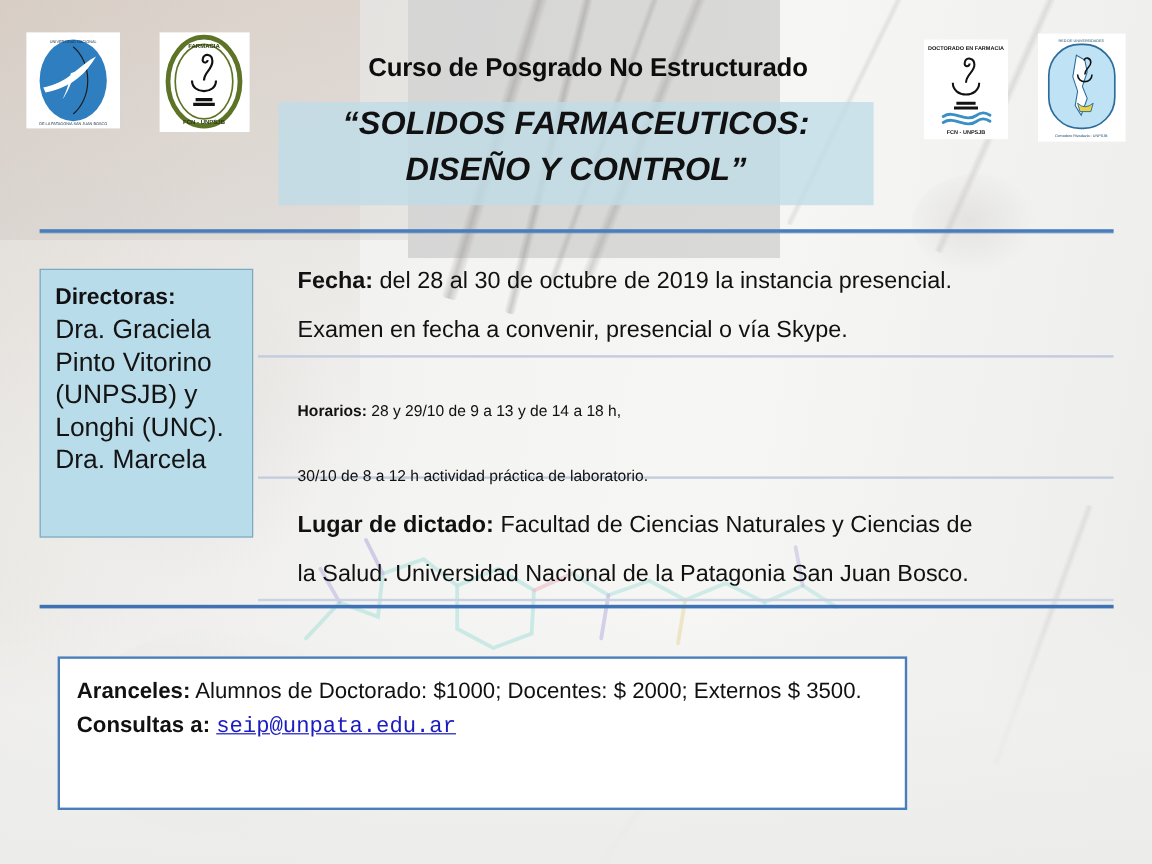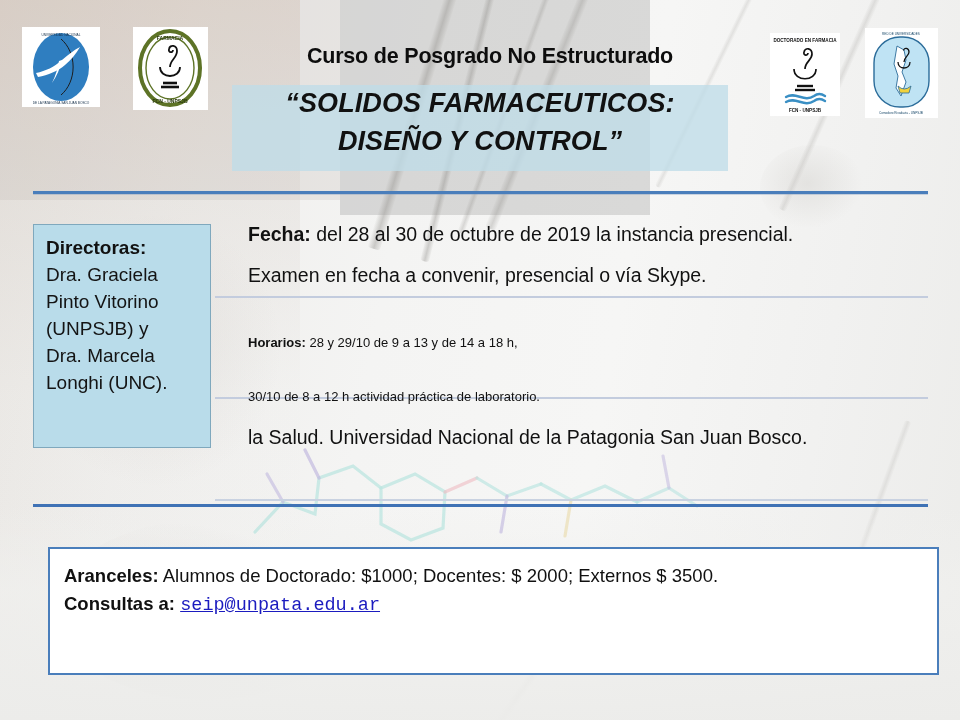--- a/index.html
+++ b/index.html
@@ -98,34 +98,34 @@
   
   #directoras-box{
     position:absolute;left:33px;top:224px;width:178px;height:224px;
     background:#b9dcea;border:1.5px solid #7fa8bd;
     box-sizing:border-box;padding:10px 10px 0 12px;
   }
   #directoras-title{
     font-weight:bold;font-size:19px;color:#111;line-height:26px;margin-bottom:0;
   }
   #directoras-text{
-    font-size:19px;color:#141414;line-height:27px;
+    font-size:22px;color:#141414;line-height:27px;
   }
 
   
   .info{position:absolute;left:236px;width:692px;color:#111;}
   .info p{margin:12px;}
   .lbl{font-weight:bold;}
   #info-fecha{top:208px;font-size:19.5px;line-height:29px;}
   #info-horarios{top:310px;font-size:13px;line-height:42px;}
   #info-lugar{top:411px;font-size:19.5px;line-height:29px;}
 
   
   #aranceles-box{
-    position:absolute;left:48px;top:547px;width:891px;height:128px;
+    position:absolute;left:48px;top:547px;width:708px;height:128px;
     background:#ffffff;border:2.5px solid #4a7ebb;box-sizing:border-box;
     padding:13px 4px 0 14px;
   }
   #aranceles-box .line{font-size:18.5px;line-height:28px;color:#111;}
   #aranceles-box .mail{
     color:#1b1bbf;text-decoration:underline;cursor:pointer;font-family:Liberation Mono, monospace;
   }
   .mail-indent{padding-left:128px;}
 </style>
 </head>
@@ -246,36 +246,37 @@
   <div class="rule" id="rule-mid2"></div>
   <div class="rule" id="rule-low-thin"></div>
   <div class="rule" id="rule-low-thick"></div>
 
   <div id="directoras-box">
     <div id="directoras-title">Directoras:</div>
     <div id="directoras-text">
       <div> Dra. Graciela</div>
       <div>Pinto Vitorino</div>
       <div>(UNPSJB) y</div>
+      <div>Longhi (UNC).</div>
       <div>Dra. Marcela</div>
-      <div>Longhi (UNC).</div>
     </div>
   </div>
 
   <div class="info" id="info-fecha">
     <p><span class="lbl">Fecha:</span><span> del 28 al 30 de octubre de 2019 la instancia presencial.</span></p>
     <p>Examen en fecha a convenir, presencial o vía Skype.</p>
   </div>
 
   <div class="info" id="info-horarios">
     <p><span class="lbl">Horarios:</span><span> 28 y 29/10 de 9 a 13 y de 14 a 18 h,</span></p>
     <p>30/10 de 8 a 12 h actividad práctica de laboratorio.</p>
   </div>
 
   <div class="info" id="info-lugar">
+    <p><span class="lbl">Lugar de dictado:</span><span> Facultad de Ciencias Naturales y Ciencias de</span></p>
     <p>la Salud. Universidad Nacional de la Patagonia San Juan Bosco.</p>
   </div>
 
   <div id="aranceles-box">
     <div class="line">
       <span class="lbl">Aranceles:</span><span> Alumnos de Doctorado: $1000;  Docentes: $ 2000; Externos $ 3500.</span>
     </div>
     <div class="line">
       <span class="lbl">Consultas a:</span>
       <span class="mail">seip@unpata.edu.ar</span>

